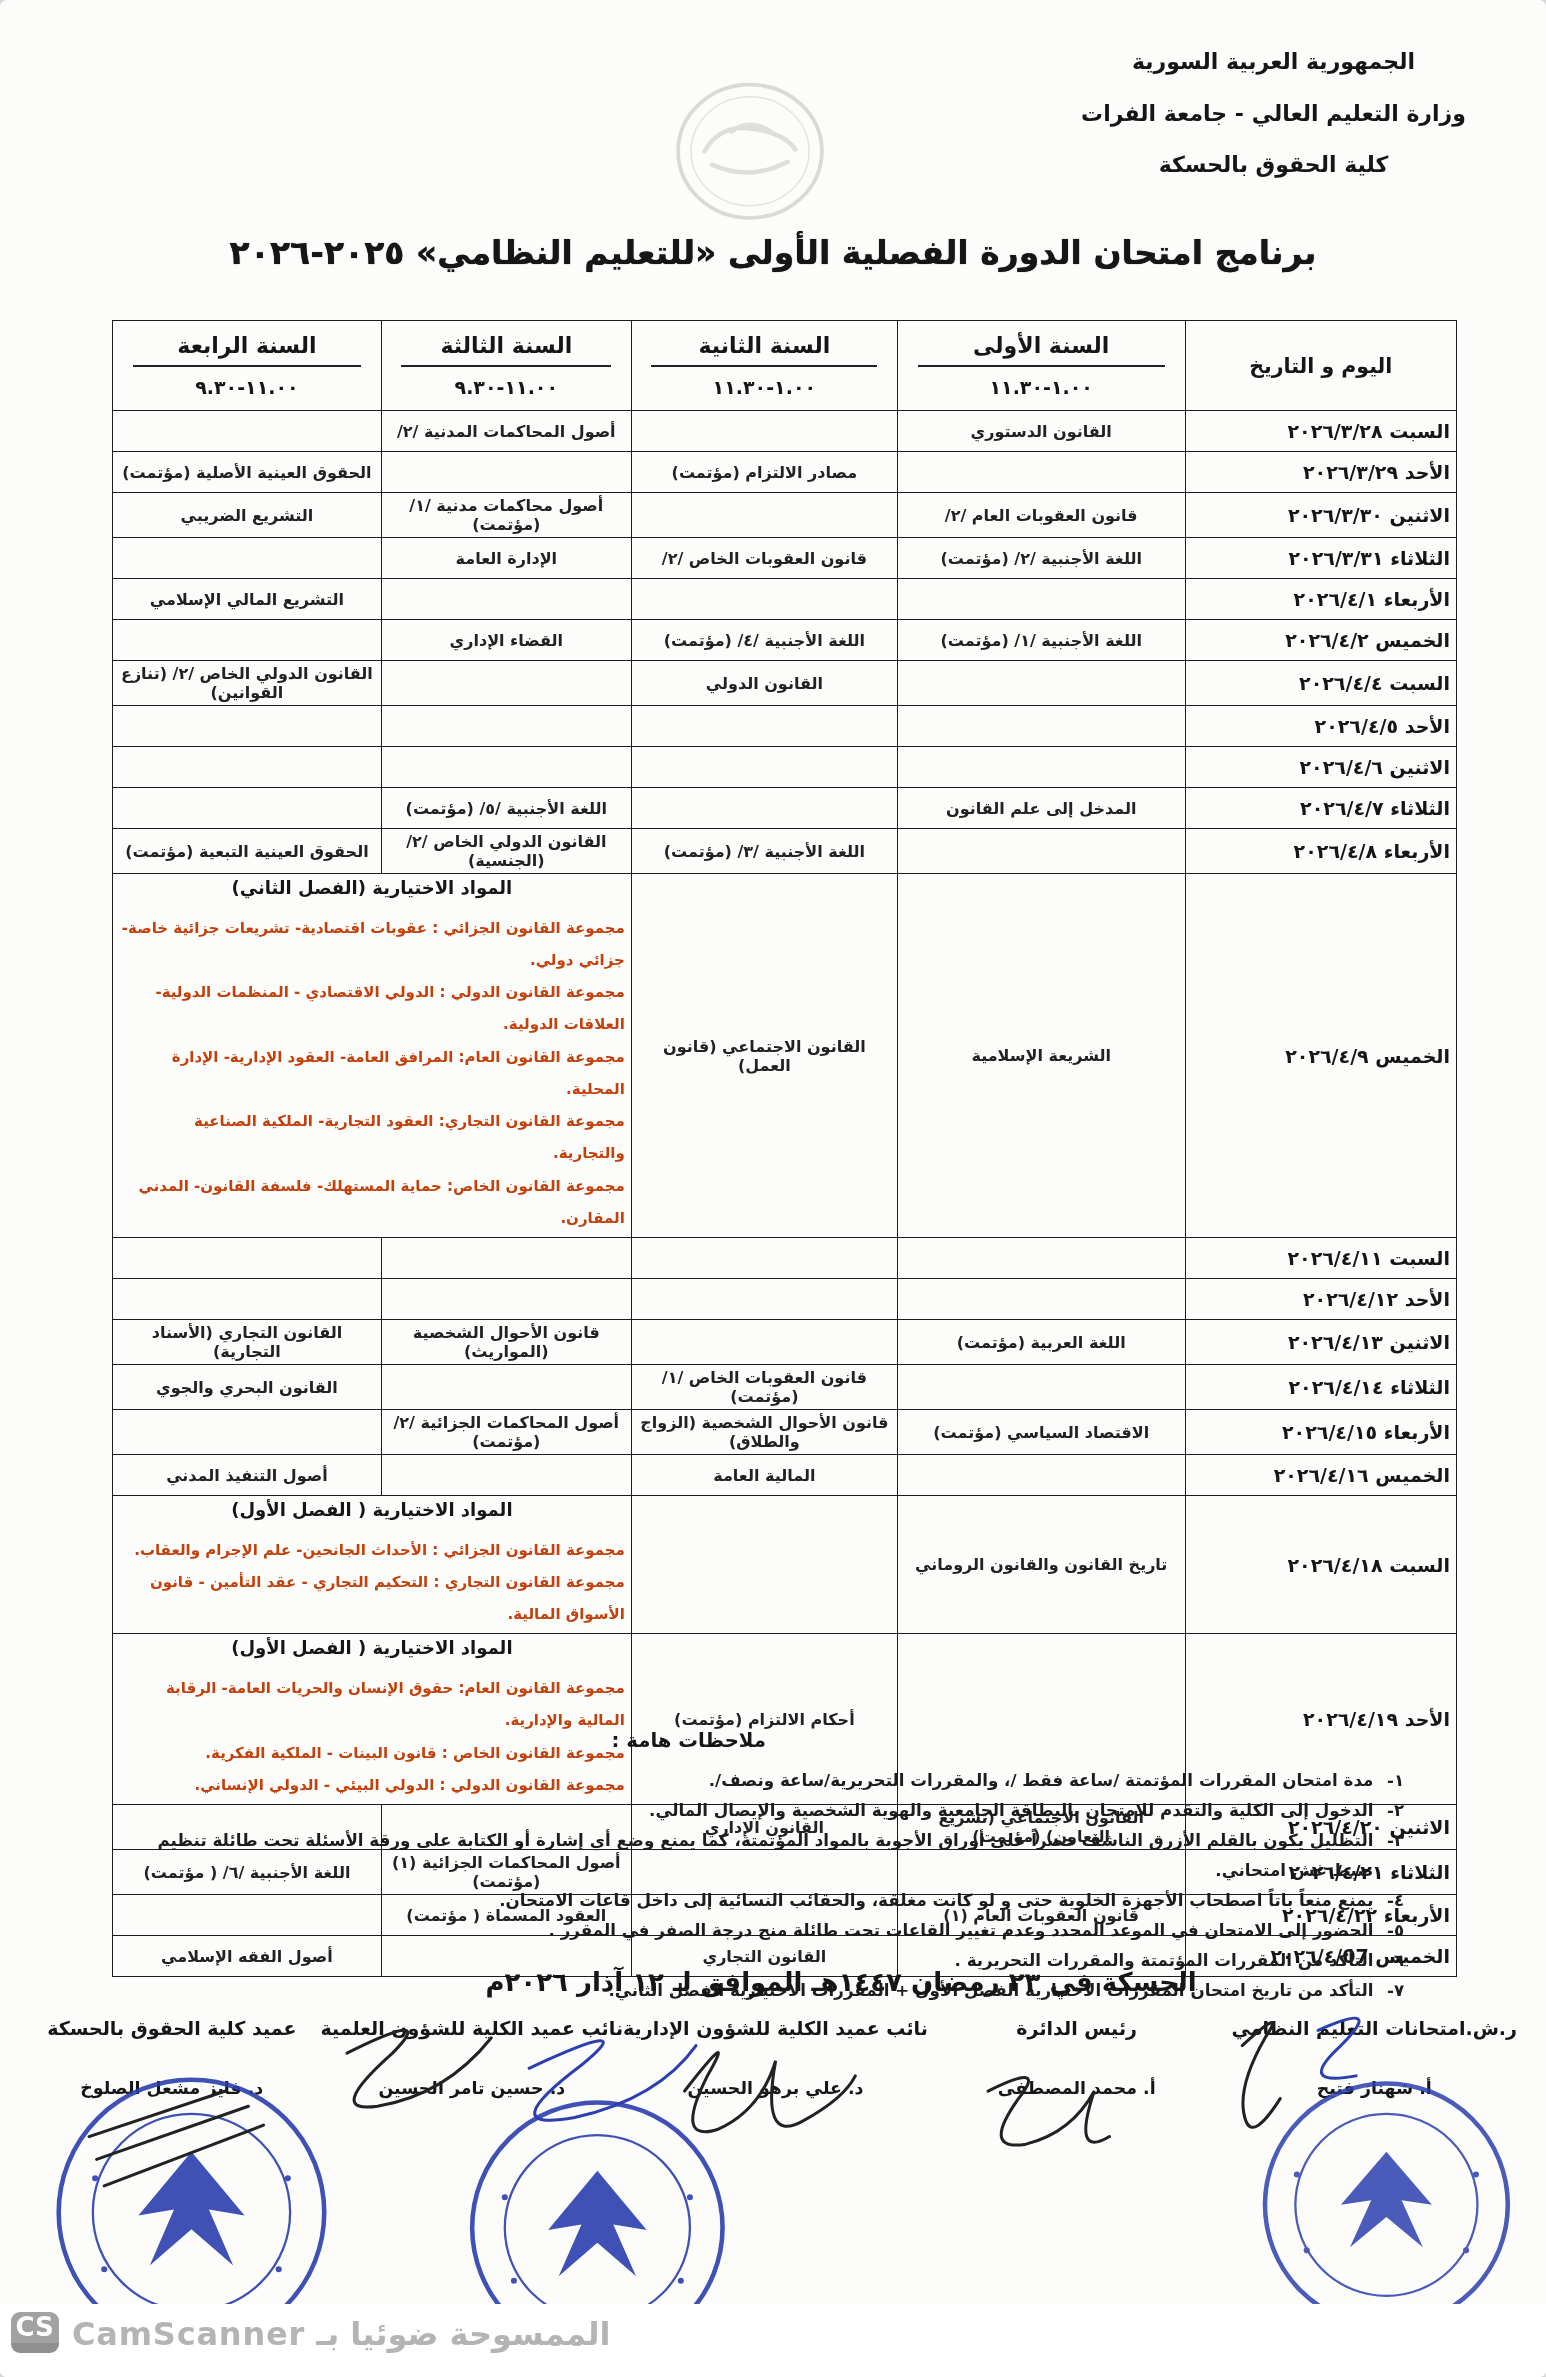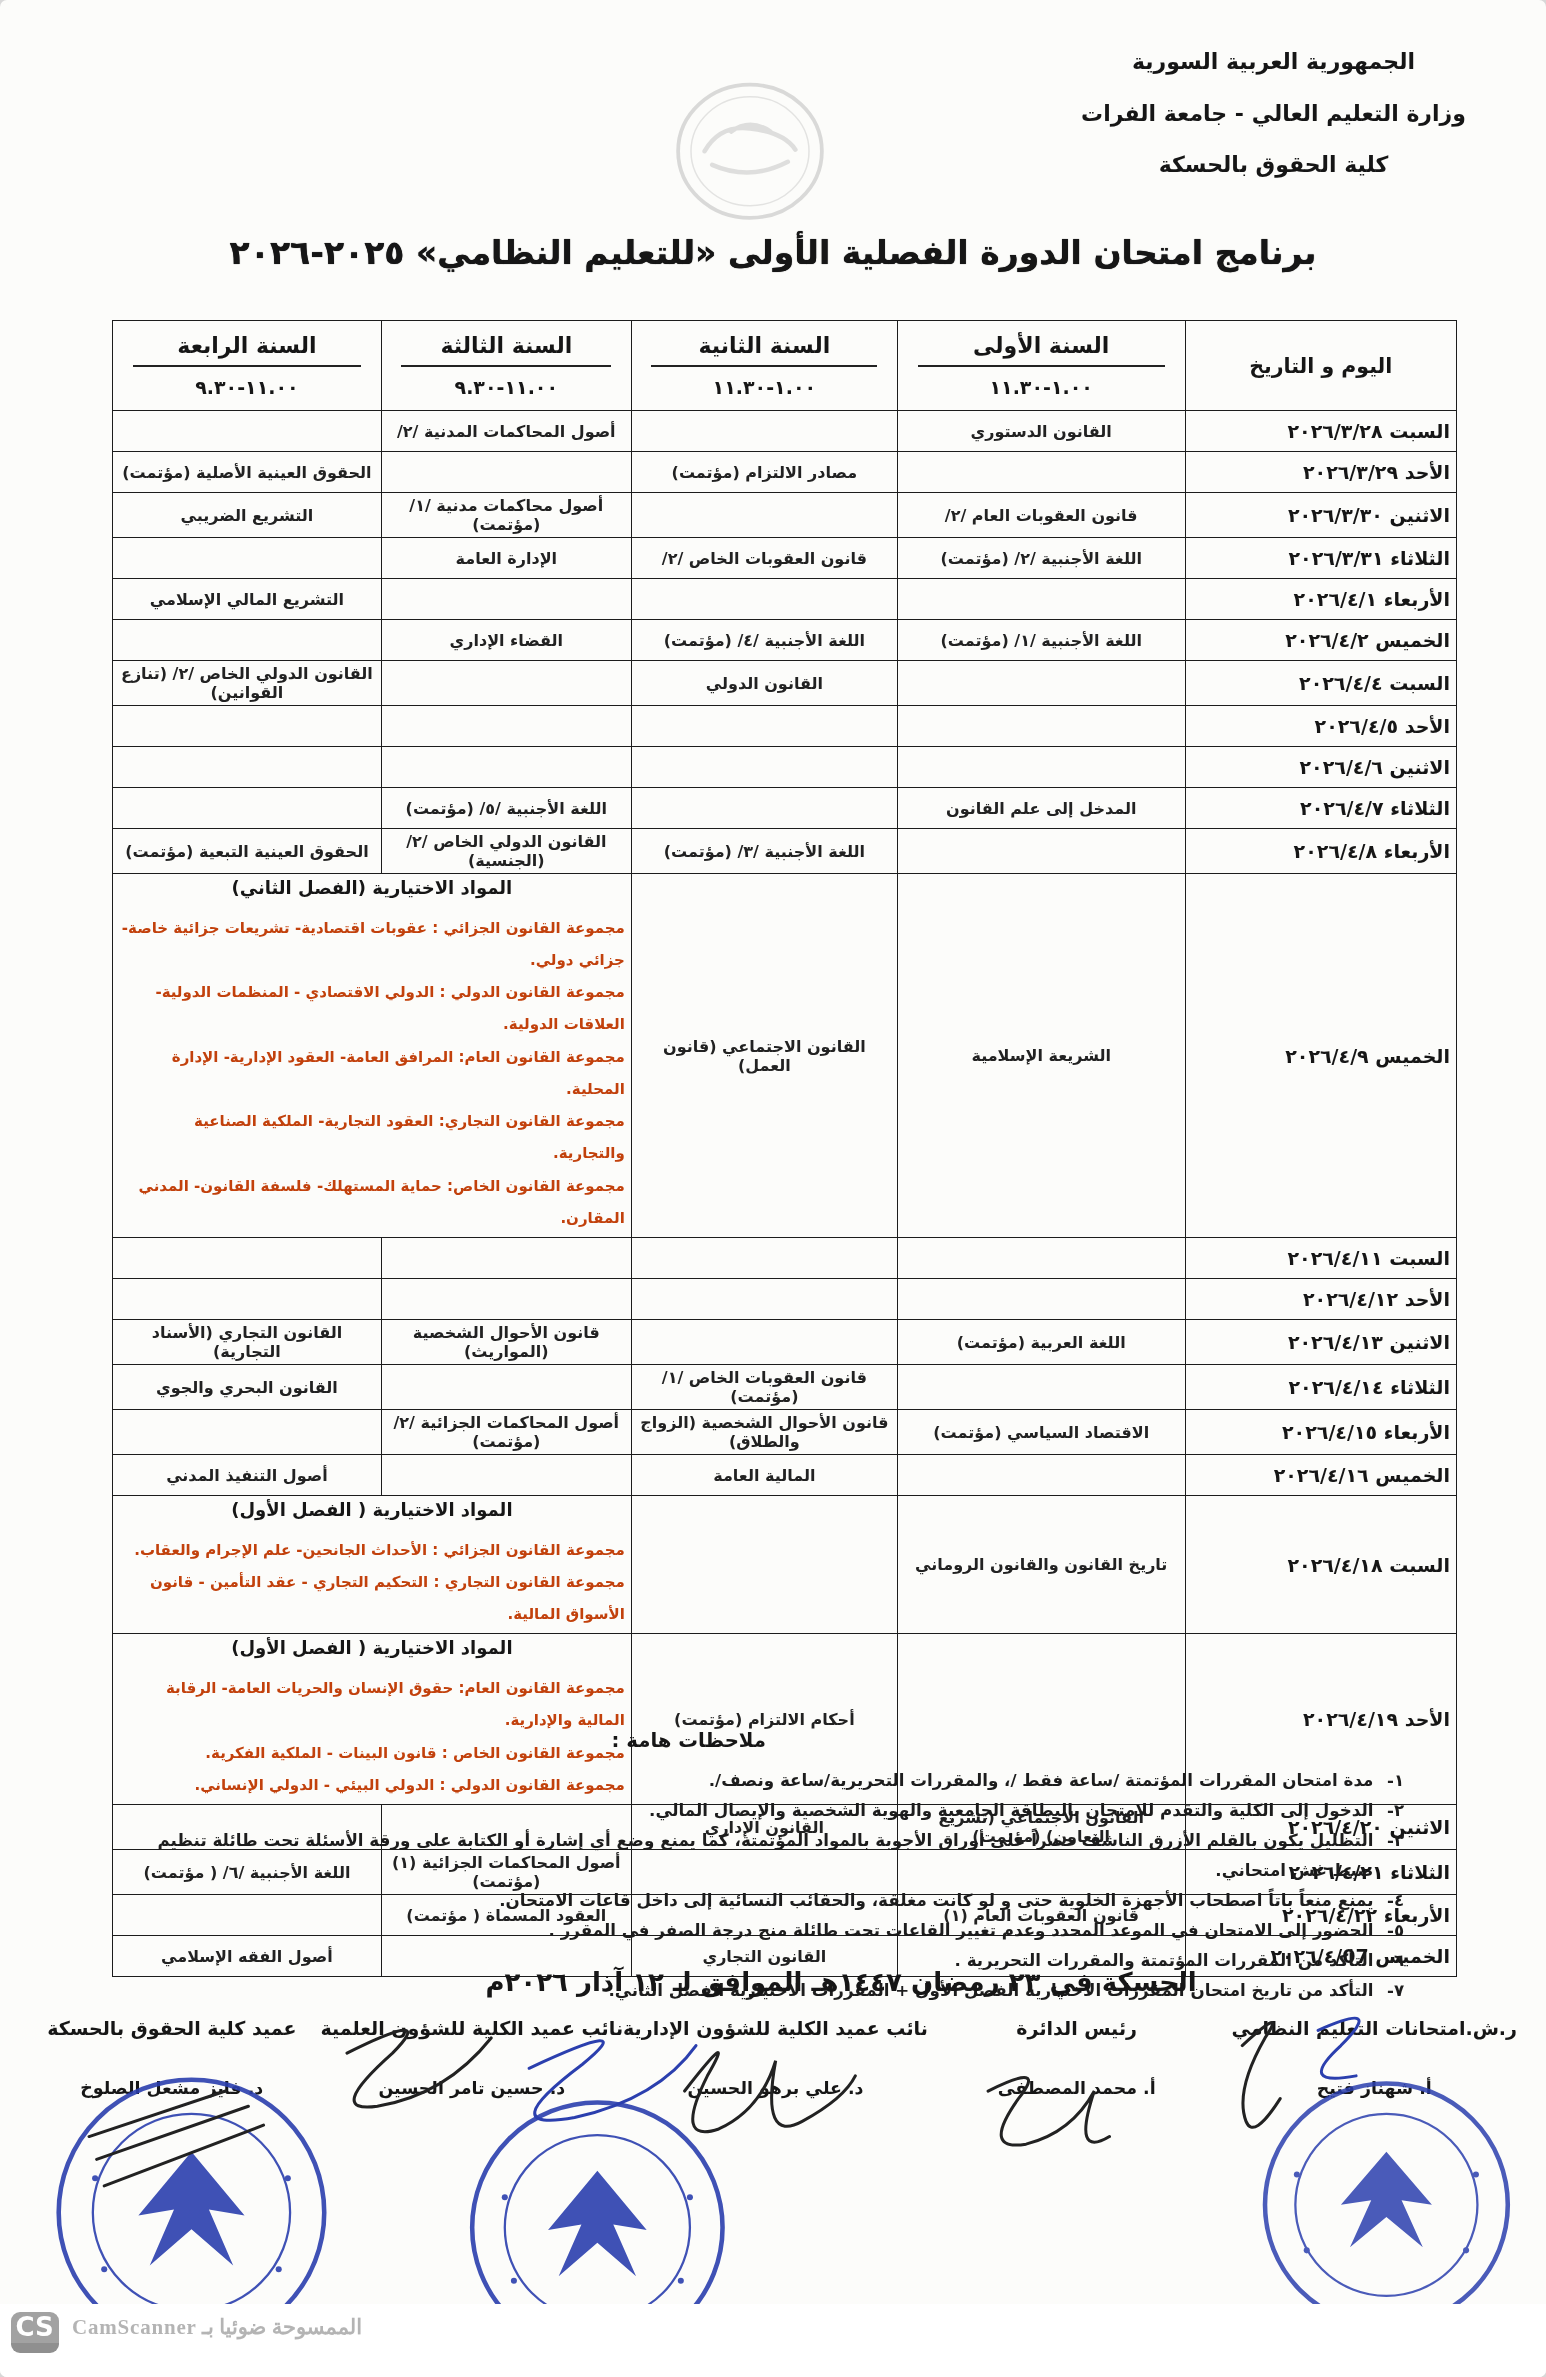--- a/index.html
+++ b/index.html
@@ -44,21 +44,21 @@
   .sig-col{flex:1;text-align:center;}
   .sig-title{font-size:19px;font-weight:bold;white-space:nowrap;}
   .sig-name{font-size:17.4px;font-weight:bold;margin-top:39px;}
   .scribbles{position:absolute;top:2000px;right:0;left:0;height:349px;pointer-events:none;}
   
   .footer{position:absolute;bottom:0;right:0;left:0;height:73px;background:#ffffff;}
   .cs-badge{position:absolute;left:10.6px;top:7.6px;width:48px;height:41px;background:#a2a2a2;
     border-radius:9px;color:#fff;font-weight:bold;font-size:26px;display:flex;
     align-items:center;justify-content:center;border-bottom:10.6px solid #8f8f8f;box-sizing:border-box;}
   .footer-text{position:absolute;left:72px;top:10.6px;direction:rtl;
-    font-size:21px;color:#b4b4b4;font-weight:bold;white-space:nowrap;font-family:Liberation Serif, serif;}
+    font-size:32px;color:#b4b4b4;font-weight:bold;white-space:nowrap;}
   .footer-text .brand{direction:ltr;unicode-bidi:embed;letter-spacing:0.8px;}
 </style>
 </head>
 <body>
 
 <div class="page">
 
   <div class="gov-header">
     <div>الجمهورية العربية السورية</div>
     <div>وزارة التعليم العالي - جامعة الفرات</div>

